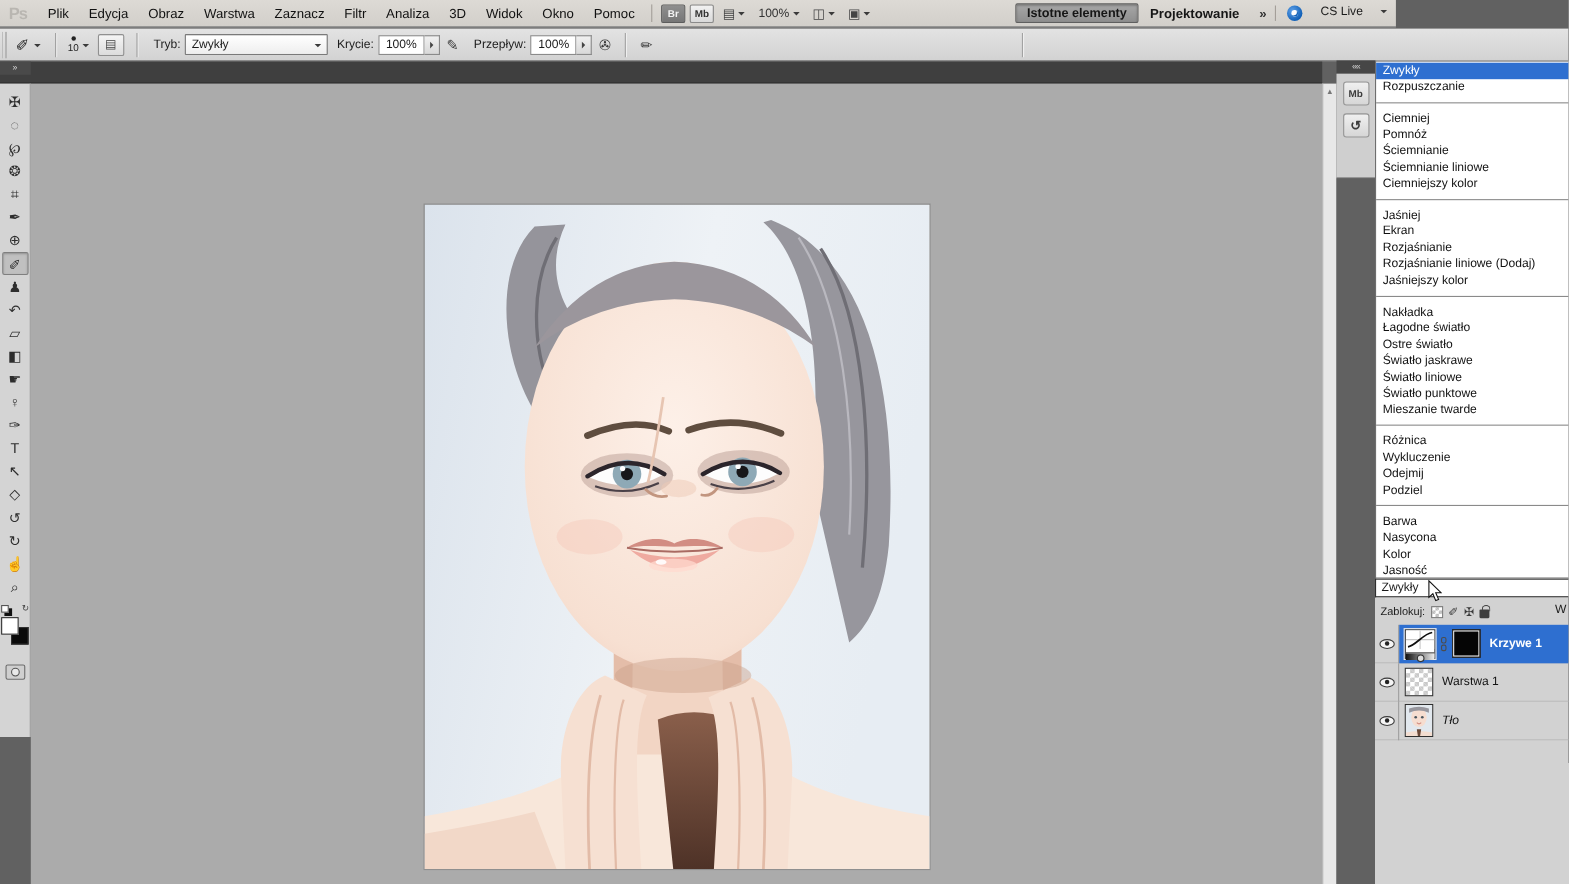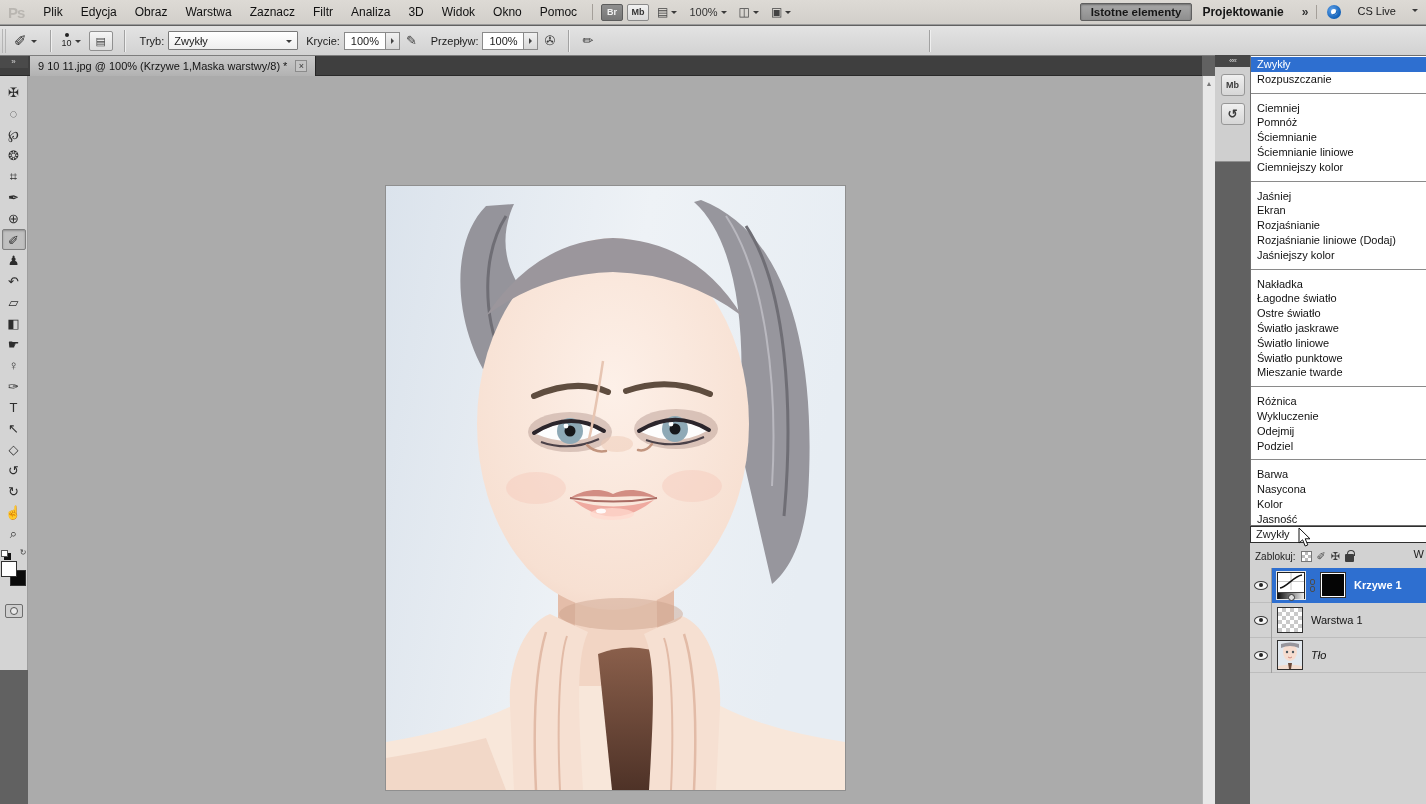--- a/index.html
+++ b/index.html
@@ -1,21 +1,21 @@
 <!DOCTYPE html>
 <html><head>
 <meta charset="utf-8">
 <style>
   * { margin:0; padding:0; box-sizing:border-box; }
   html,body { width:1426px; height:804px; overflow:hidden; }
   body { font-family:"Liberation Sans", sans-serif; font-size:11px; color:#1a1a1a; background:#616161; }
   .app { position:relative; width:1426px; height:804px; }
 
   
-  .menu-bar { position:absolute; left:0; top:0; width:1426px; height:25px;
+  .menu-bar { position:absolute; left:0; top:0; width:1269px; height:25px;
     background:linear-gradient(#dddad5,#d2cfca); border-bottom:1px solid #9a9a9a;
     display:flex; align-items:center; }
   .ps-logo { color:#b9b6b1; font-weight:bold; font-size:15px; padding:0 10px 0 8px; letter-spacing:-1px; }
   .menu-item { padding:0 9px; font-size:12px; color:#111; cursor:default; }
   .vsep { width:1px; height:16px; background:#a49f99; margin:0 6px; }
   .mini-btn { height:17px; min-width:22px; margin:0 2px; border:1px solid #8a8a8a; border-radius:2px;
     background:linear-gradient(#f2f2f2,#d9d9d9); font-size:9px; font-weight:bold; color:#333; line-height:15px; text-align:center; }
   .mini-btn.dark { background:linear-gradient(#8f8f8f,#767676); color:#f2f2f2; border-color:#5c5c5c; }
   .icon-btn { display:flex; align-items:center; gap:3px; margin:0 6px; color:#333; font-size:11px; }
   .icon-btn .glyph { font-size:12px; color:#444; }
@@ -222,24 +222,20 @@
         <span class="tri"></span>
       </span>
     <span class="ob-icon">✇</span>
     <span class="ob-sep"></span>
     <span class="ob-icon">✏</span>
     <span class="ob-sep" style="margin-left:330px;"></span>
   </div>
 
   <div class="tab-bar">
     <span class="toolbar-collapse">»</span>
-    <span class="doc-tab">
-      <span>9 10 11.jpg @ 100% (Krzywe 1,Maska warstwy/8) *</span>
-      <span class="tab-close">×</span>
-    </span>
   </div>
 
   <div class="toolbar">
     <div id="tools" style="padding-top:6px;">
         <div class="tool">✠</div>
         <div class="tool">◌</div>
         <div class="tool">℘</div>
         <div class="tool">❂</div>
         <div class="tool">⌗</div>
         <div class="tool">✒</div>

